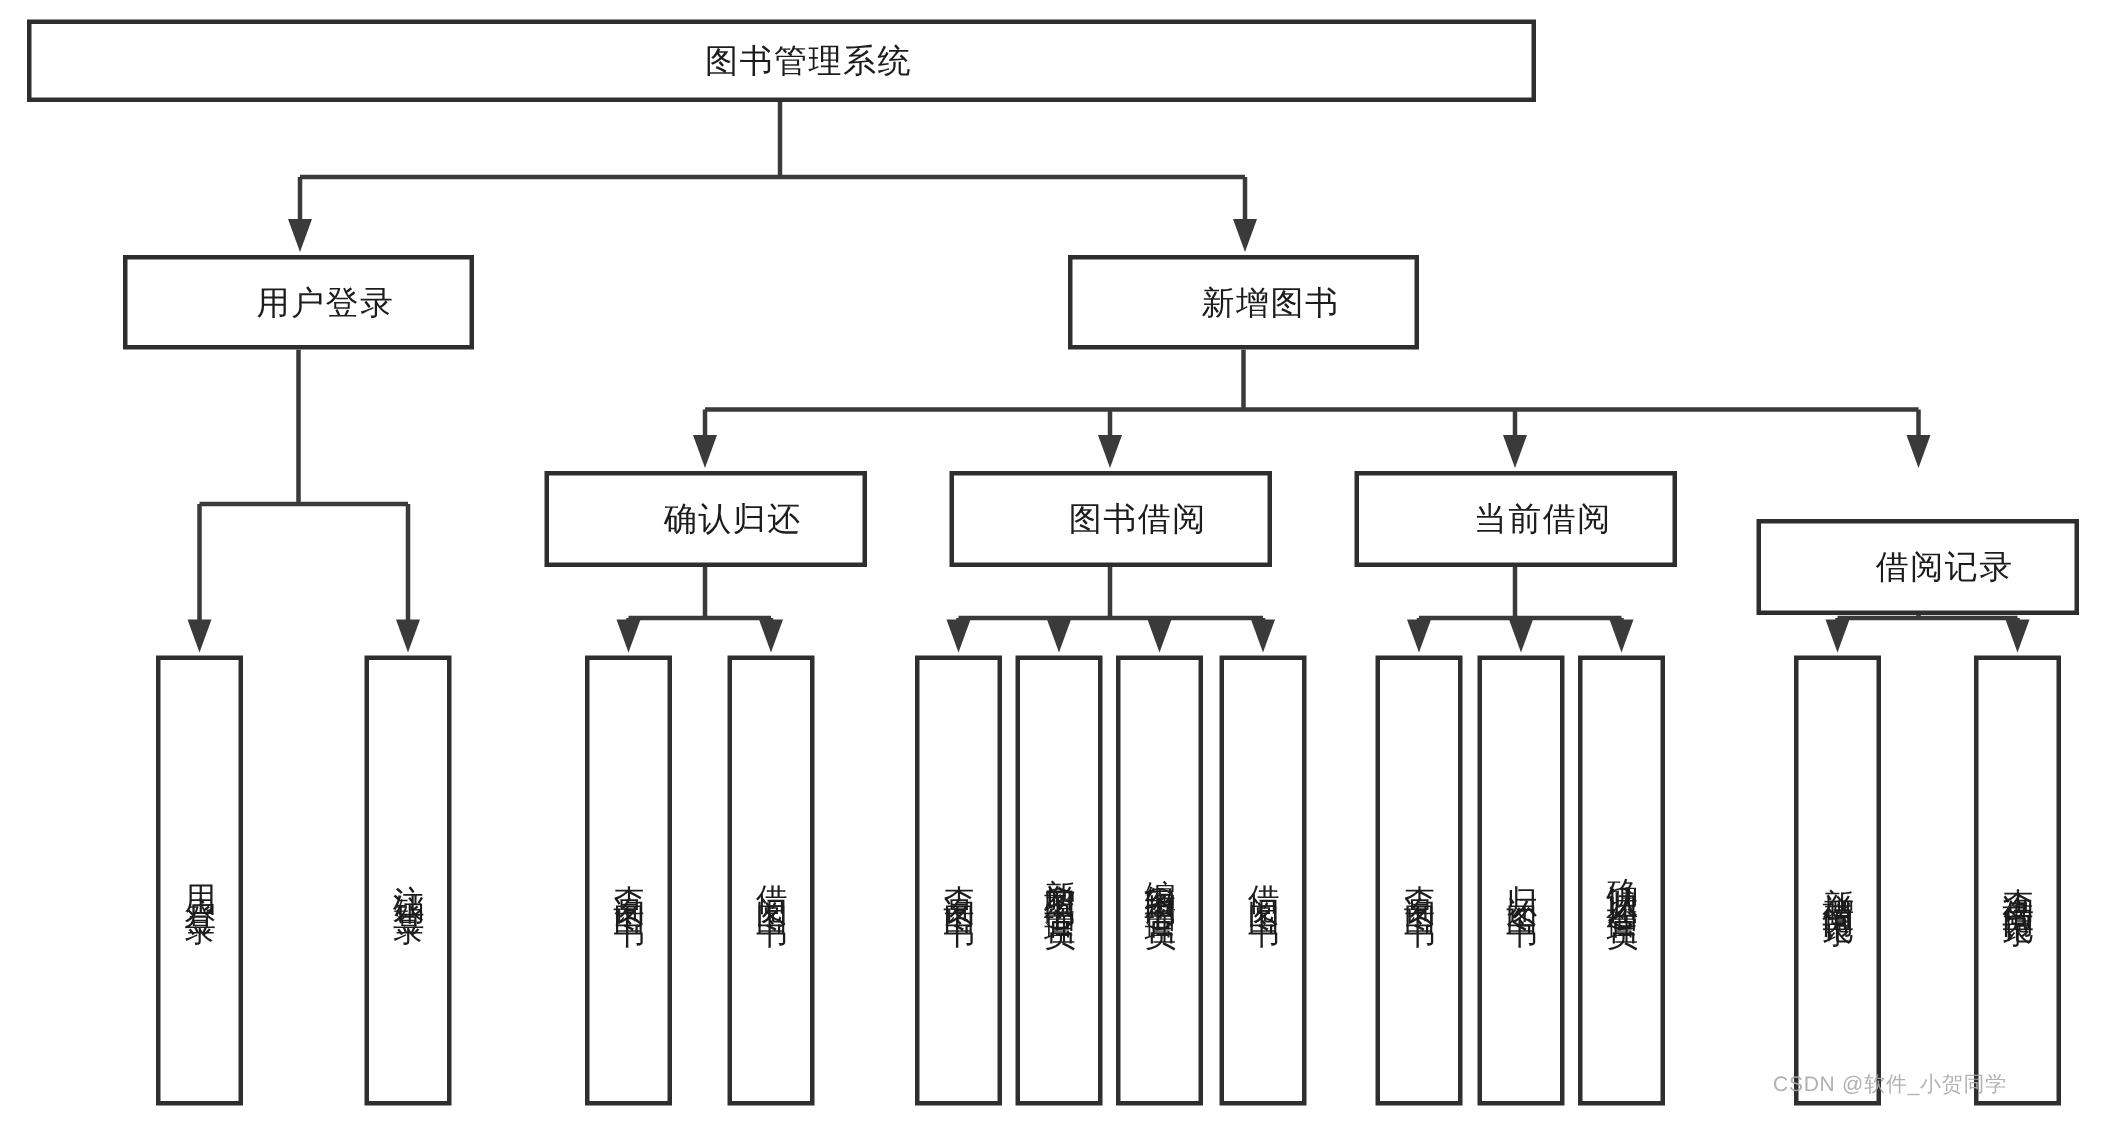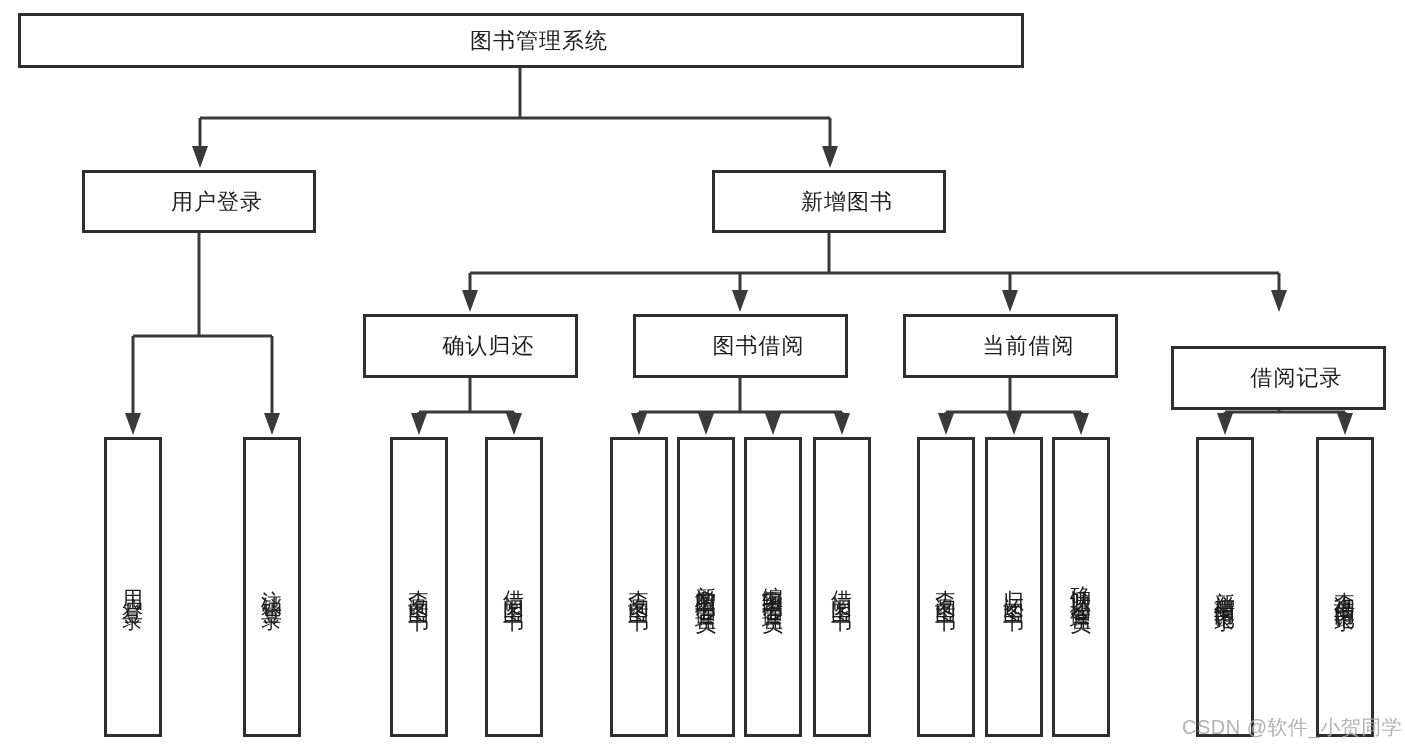--- a/index.html
+++ b/index.html
@@ -76,21 +76,21 @@
   #n-cb-query    { left: 917px; }
   #n-cb-return   { left: 985px; }
   #n-cb-confirm  { left: 1052px; }
   #n-br-add      { left: 1196px; }
   #n-br-query    { left: 1316px; }
 
   #watermark {
     position: absolute;
     left: 1182px;
     top: 714px;
-    font-size: 20px;
+    font-size: 14px;
     color: rgba(170,170,170,0.9);
     white-space: nowrap;
     z-index: 5;
     letter-spacing: 0.5px;
   }
 </style>
 </head>
 <body>
 
 <div id="canvas">

